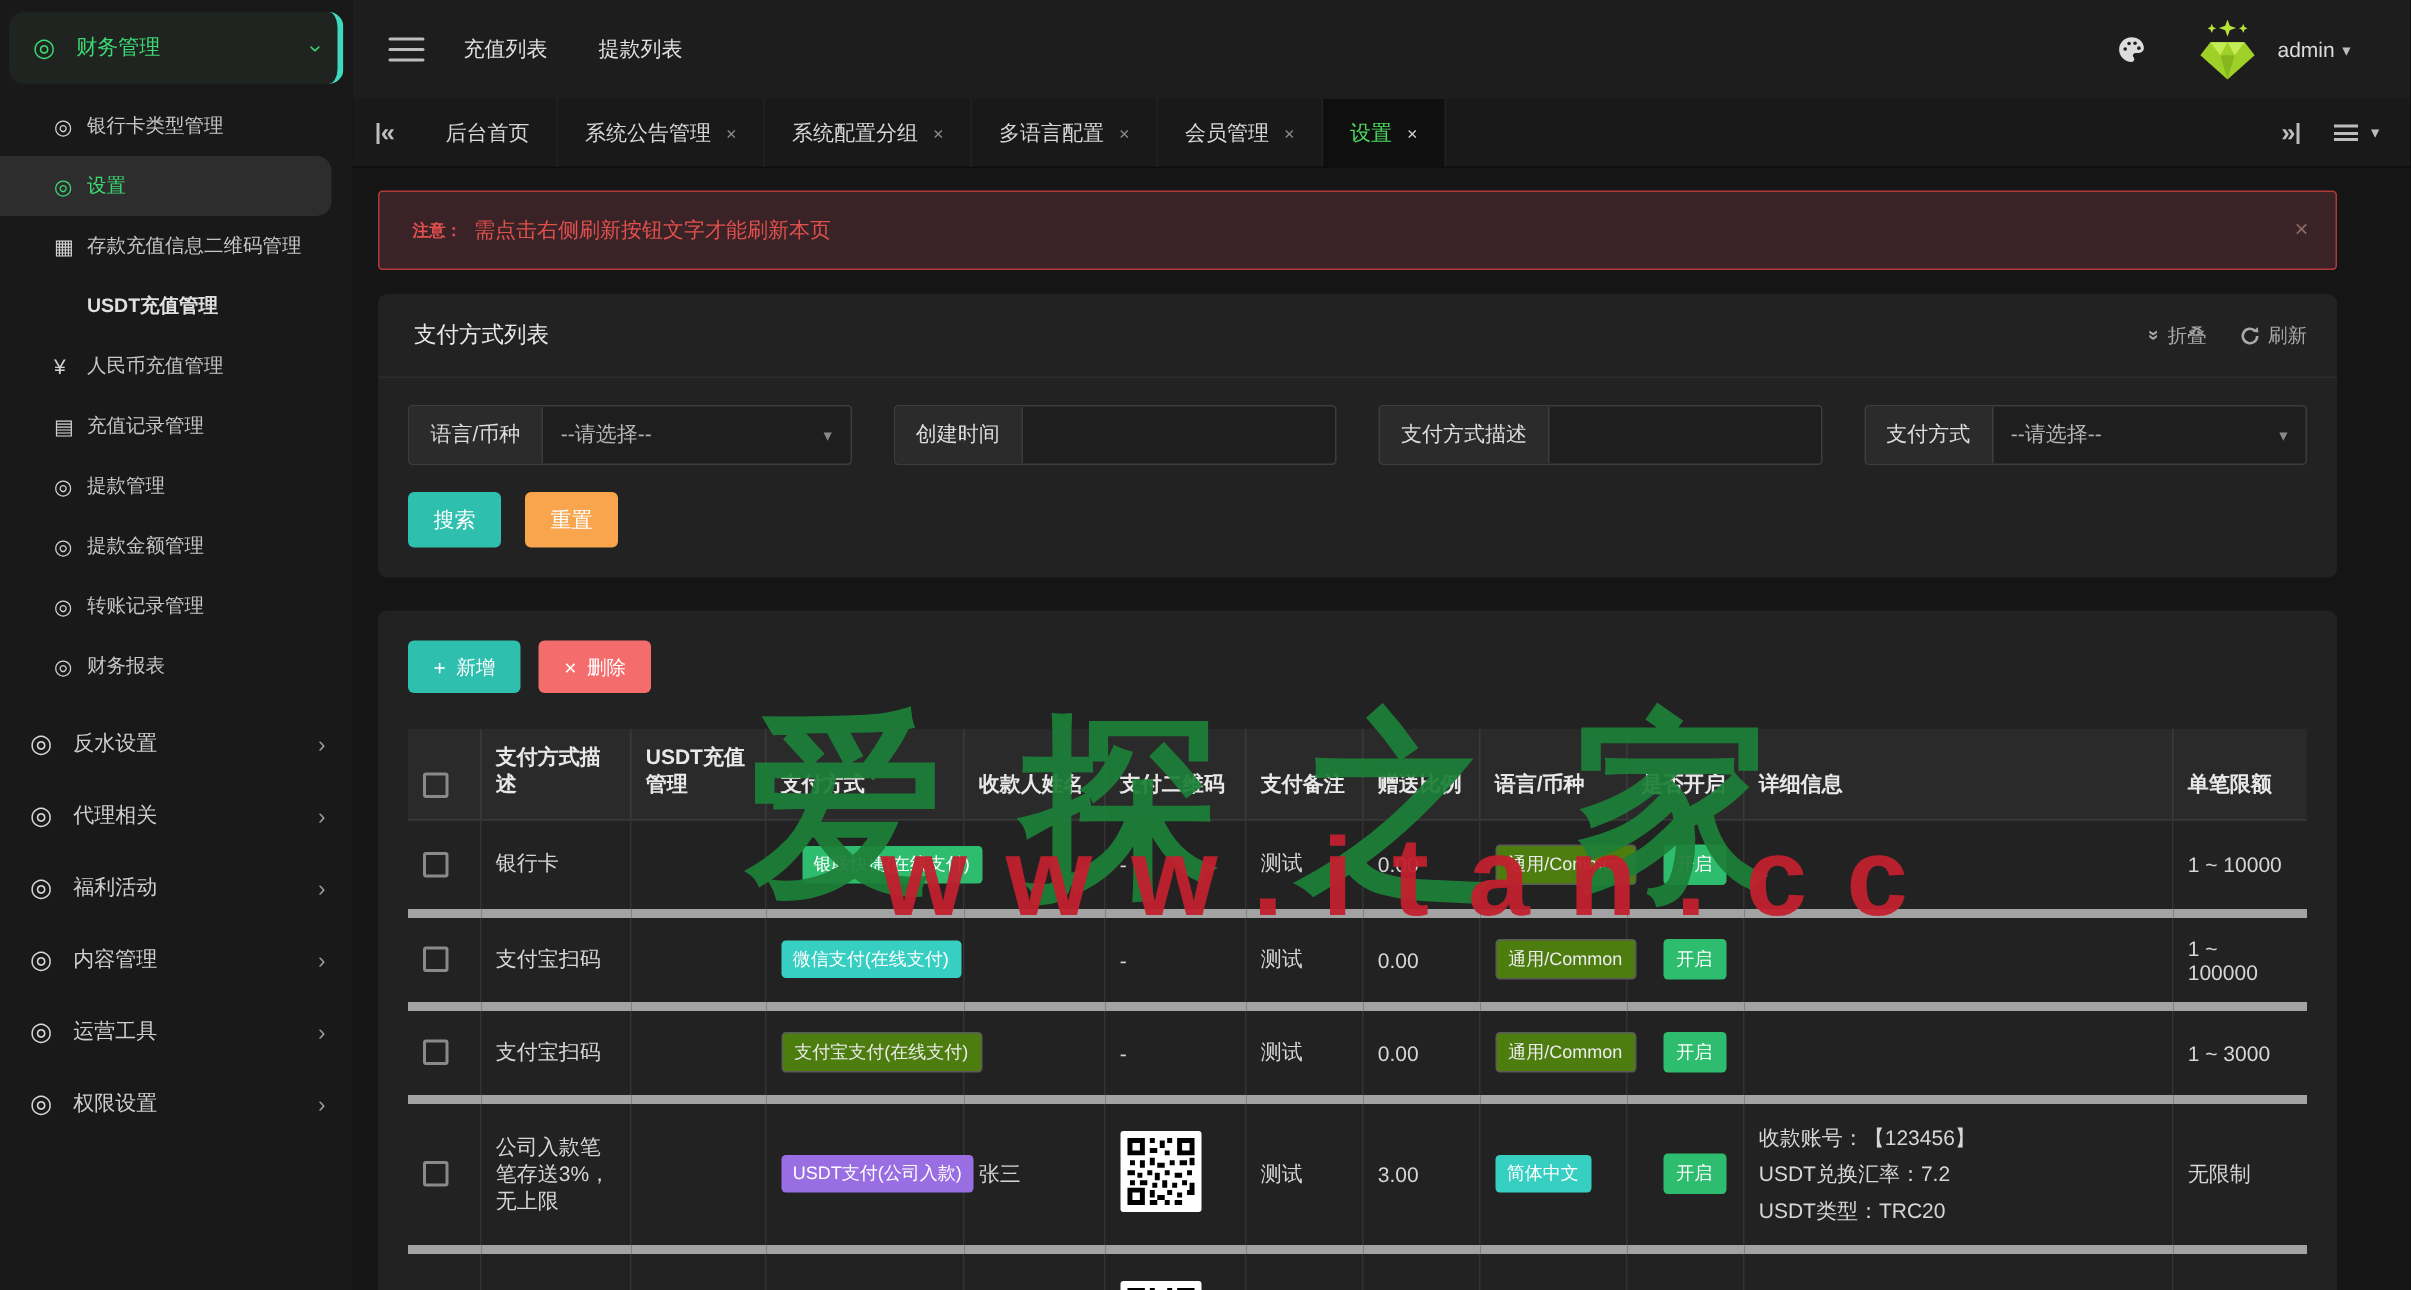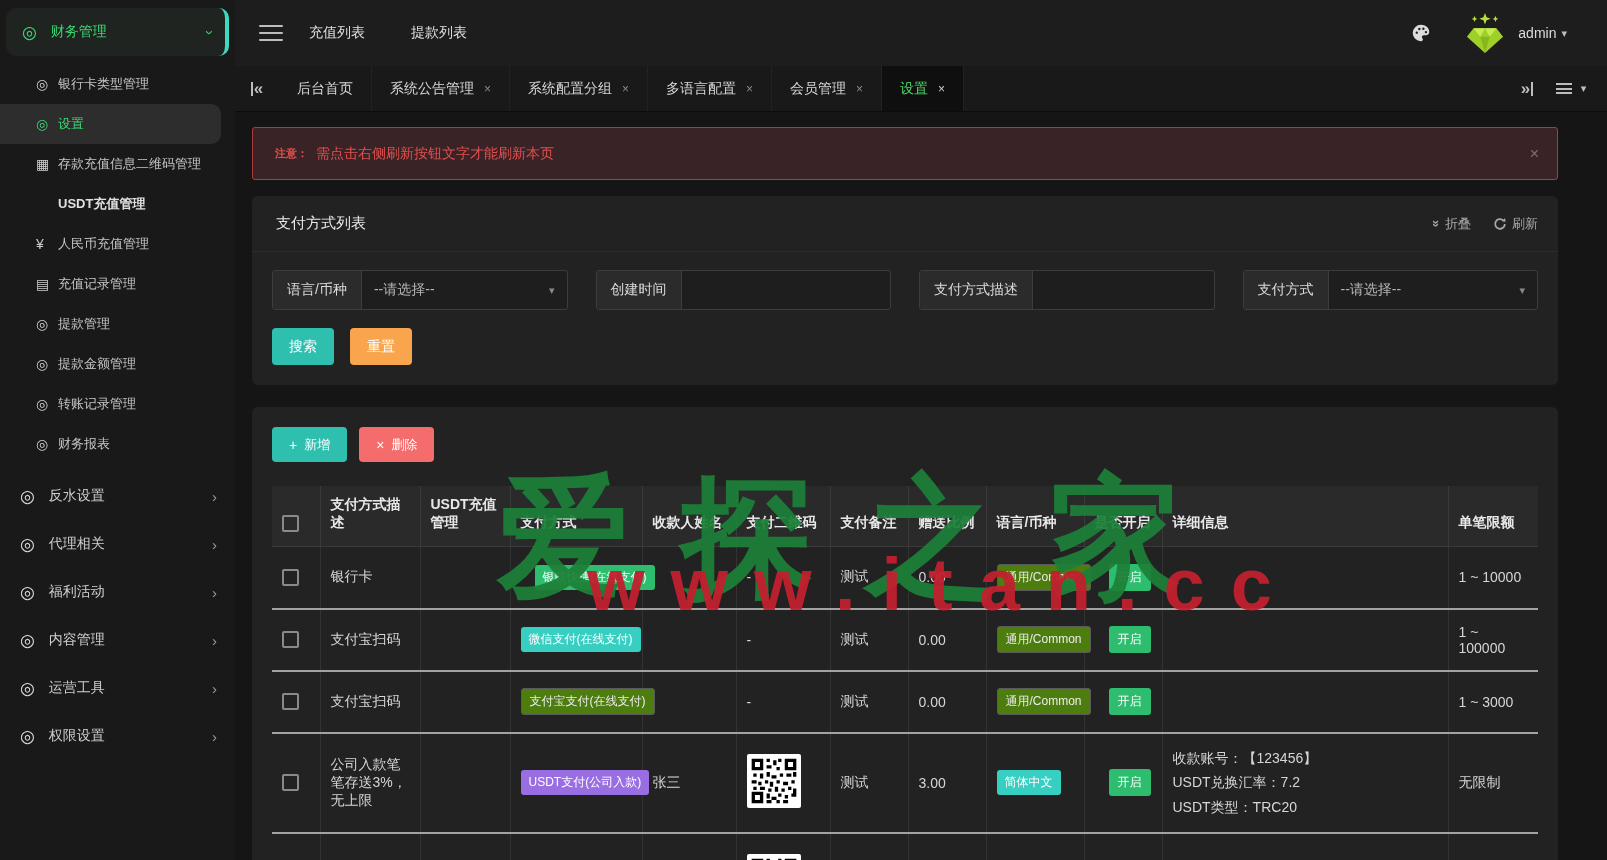--- a/index.html
+++ b/index.html
@@ -26,21 +26,21 @@
   .sub-item.active { background:#2d2d2d; border-radius:0 10px 10px 0; margin-right:14px; color:#3cd973; }
   .sub-item.active .s-icon { color:#3cd973; }
 
   
   .main { flex:1; display:flex; flex-direction:column; height:100%; overflow:hidden; }
 
   
   .topbar { height:66px; background:#1d1d1d; display:flex; align-items:center; padding:0 40px 0 24px; }
   .hamburger { width:24px; height:16px; display:flex; flex-direction:column; justify-content:space-between; cursor:pointer; margin-right:26px; }
   .hamburger i { display:block; height:2px; background:#bdbdbd; border-radius:1px; }
-  .top-nav { display:flex; gap:46px; font-size:14px; color:#e0e0e0; }
+  .top-nav { display:flex; gap:34px; font-size:14px; color:#e0e0e0; }
   .top-nav .nav-item { cursor:pointer; }
   .top-spacer { flex:1; }
   .top-icon { margin-left:30px; cursor:pointer; display:flex; align-items:center; }
   .username { font-size:14px; color:#dcdcdc; margin-left:10px; }
   .caret { color:#bdbdbd; font-size:11px; margin-left:5px; }
 
   
   .tabbar { height:46px; background:#191919; border-bottom:1px solid #0c0c0c; display:flex; align-items:stretch; padding-right:14px; }
   .tab-ctrl { width:44px; display:flex; align-items:center; justify-content:center; color:#bdbdbd; font-size:17px; font-weight:bold; cursor:pointer; }
   .skip-glyph { border-left:2px solid #bdbdbd; padding-left:1px; line-height:14px; }
@@ -85,21 +85,21 @@
   .btn.red { background:#f56c6c; }
   .btn .b-icon { margin-right:7px; font-size:14px; }
 
   .table-panel { padding:20px; padding-bottom:0; }
   .toolbar { display:flex; gap:12px; margin-bottom:24px; }
   .toolbar .btn { height:35px; font-size:13px; }
 
   table.grid { width:1266px; table-layout:fixed; border-collapse:collapse; font-size:14px; }
   table.grid th { background:#2a2a2a; color:#e8e8e8; font-weight:bold; text-align:left; vertical-align:bottom; padding:10px 10px 14px 10px; border-right:1px solid #3a3a3a; border-bottom:1px solid #3a3a3a; }
   table.grid th:last-child { border-right:none; }
-  table.grid td { border-right:1px solid #333; border-bottom:2px solid #a3a3a3; padding:10px; color:#d6d6d6; vertical-align:middle; }
+  table.grid td { border-right:1px solid #333; border-bottom:6px solid #a3a3a3; padding:10px; color:#d6d6d6; vertical-align:middle; }
   table.grid td:last-child { border-right:none; }
   table.grid tr.row-std { height:62px; }
   table.grid tr.row-tall { height:100px; }
   .cb { width:17px; height:17px; border:2px solid #8a8a8a; border-radius:2px; background:transparent; cursor:pointer; }
   .badge { display:inline-block; padding:4px 8px; border-radius:3px; font-size:12px; color:#fff; white-space:nowrap; }
   .badge.green { background:#2ebd6f;margin-left:14px; }
   .badge.teal { background:#38cfc3; }
   .badge.purple { background:#9a6ee3; }
   .badge.plain { background:#4d7c0f; border:1px solid #5a5a5a; color:#ececec; }
   .badge.toggle { padding:5px 9px; }

